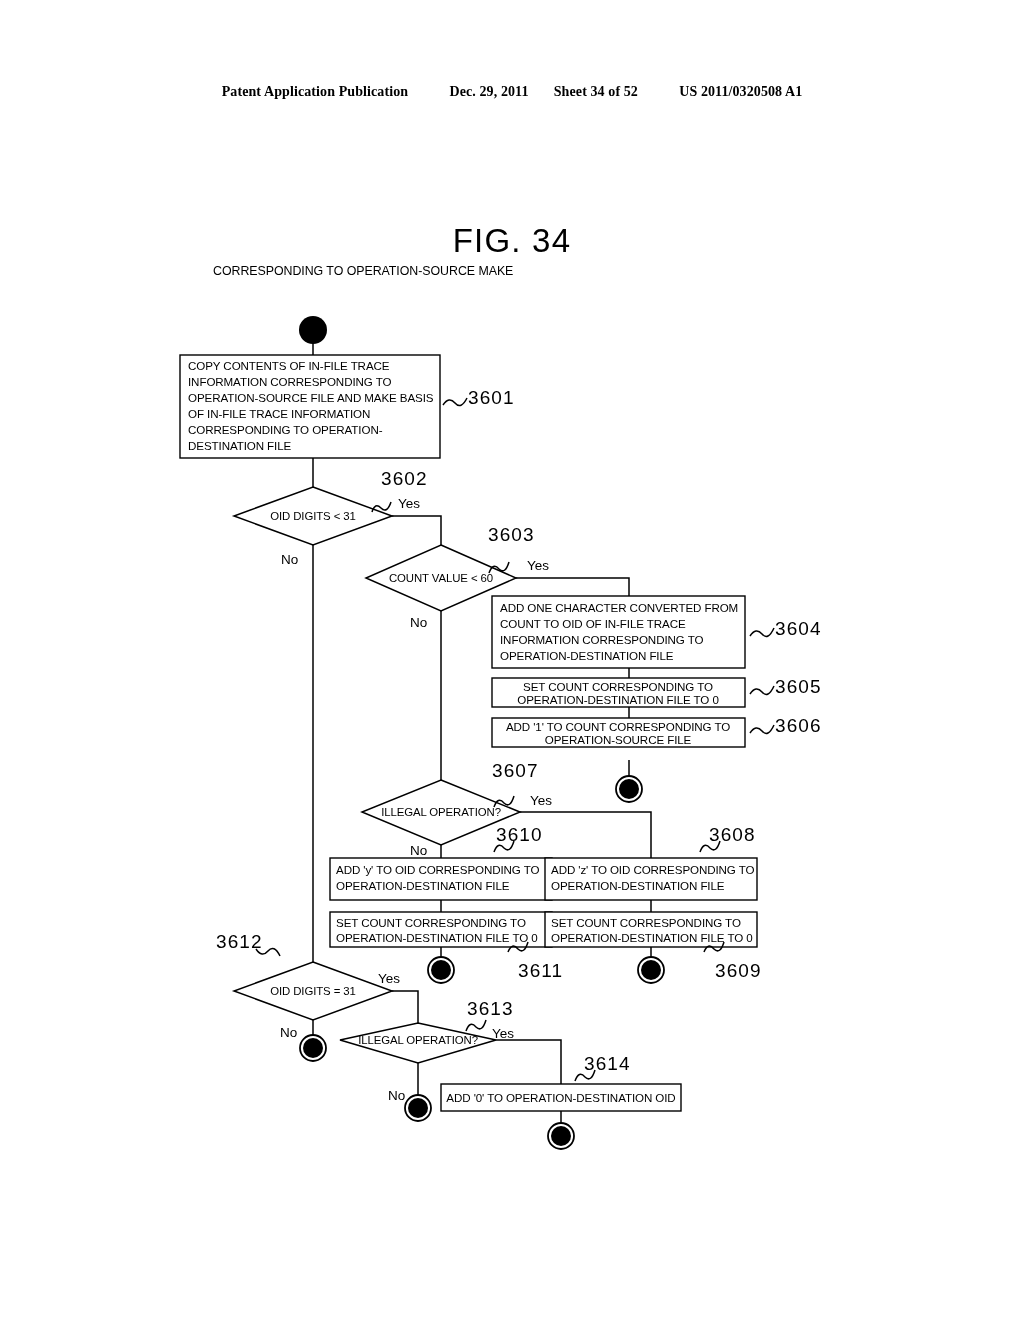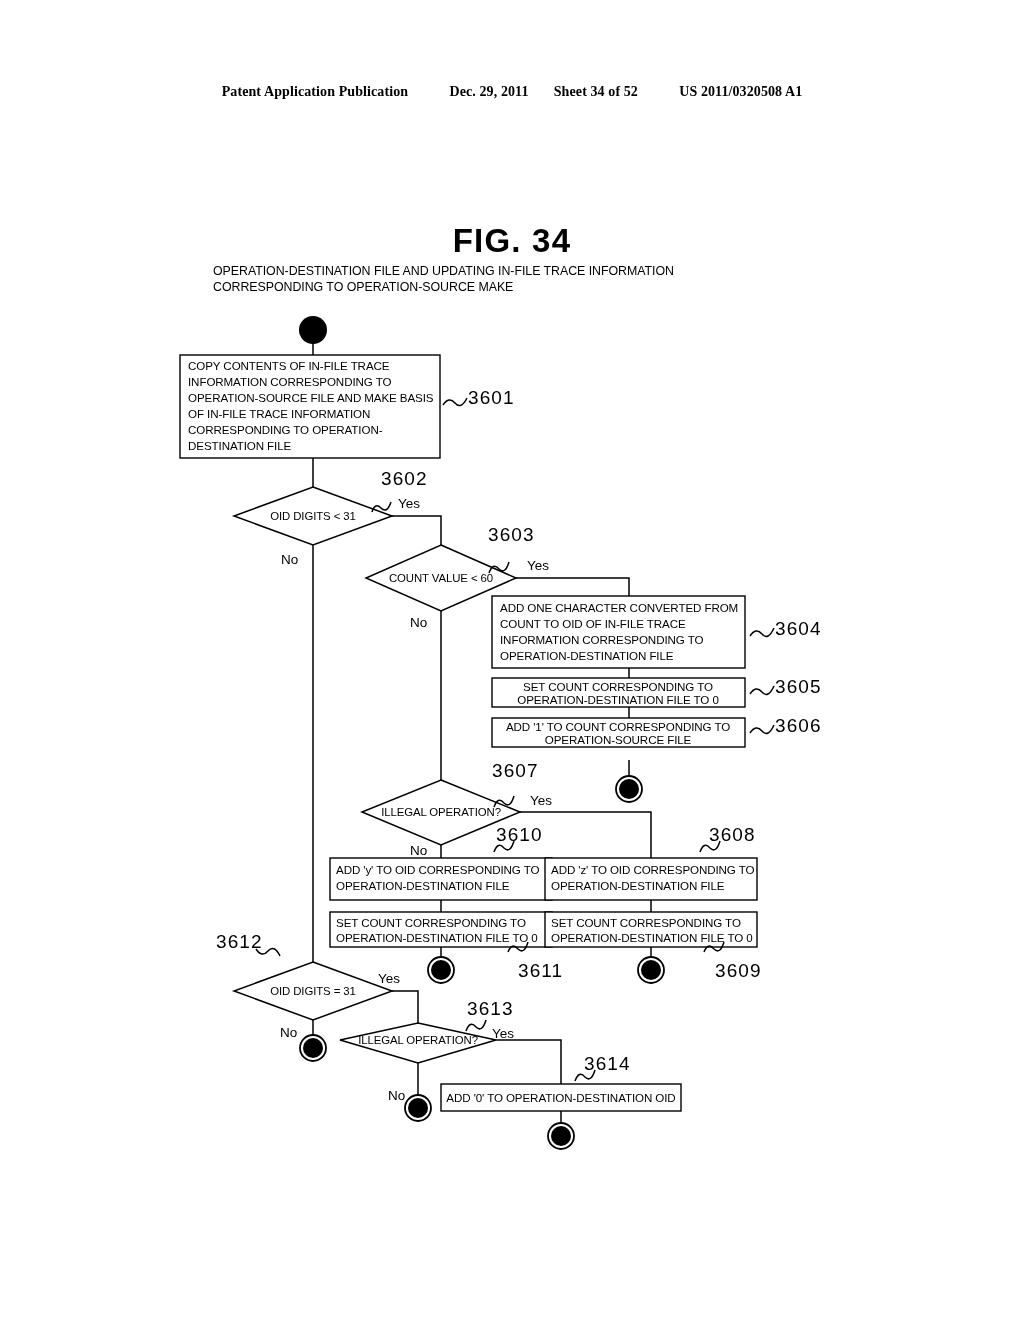--- a/index.html
+++ b/index.html
@@ -41,21 +41,21 @@
   .hdr-gap-3 { width: 34px; }
 
   
   .fig-title {
     position: absolute;
     left: 0;
     top: 222px;
     width: 1024px;
     text-align: center;
     font-size: 33px;
-    font-weight: bold;
+    font-weight: normal;
     letter-spacing: 1.2px;
     font-family: "Liberation Sans", sans-serif;
   }
   .fig-subtitle {
     position: absolute;
     left: 213px;
     top: 264px;
     width: 600px;
     font-size: 12.4px;
     line-height: 15.6px;
@@ -116,21 +116,20 @@
     <span>Dec. 29, 2011</span>
     <span class="hdr-gap-2"></span>
     <span>Sheet 34 of 52</span>
     <span class="hdr-gap-3"></span>
     <span>US 2011/0320508 A1</span>
   </div>
 
   <div class="fig-title">FIG. 34</div>
 
   <div class="fig-subtitle">
-    <div>OPERATION-DESTINATION FILE AND UPDATING IN-FILE TRACE INFORMATION</div>
     <div>CORRESPONDING TO OPERATION-SOURCE MAKE</div>
   </div>
 
   <svg id="diagram" viewBox="0 0 1024 1320">
 
     <g>
 
       <path class="flow-line" d="M313,340 L313,355"></path>
 
       <path class="flow-line" d="M313,458 L313,487"></path>

